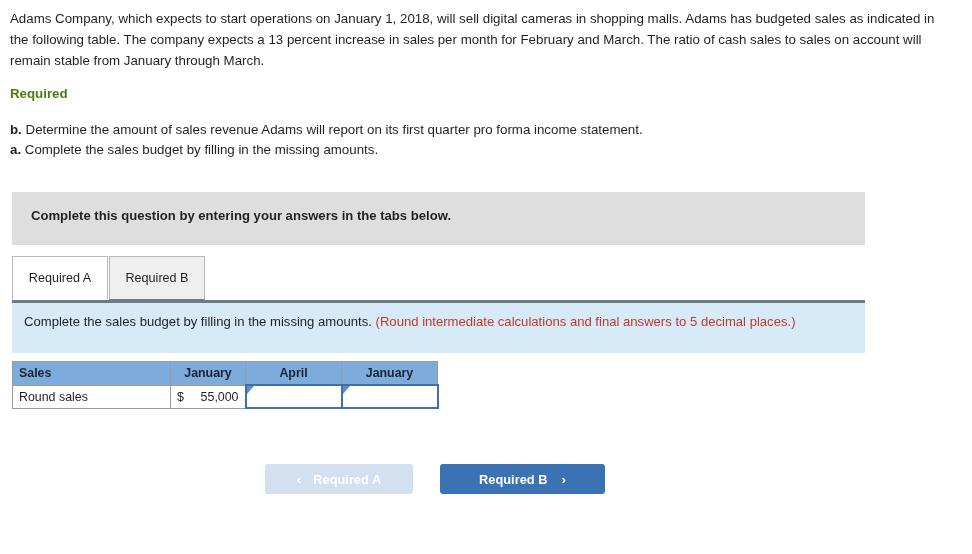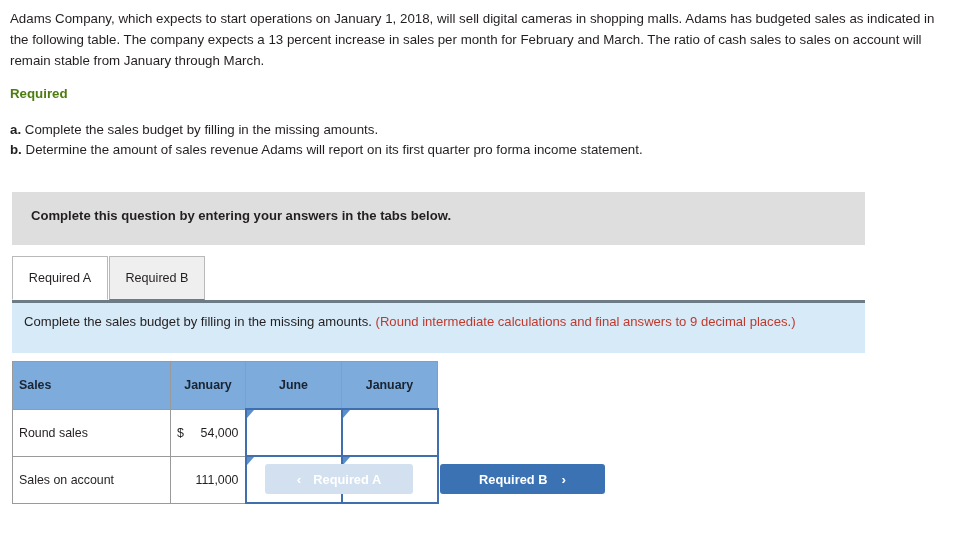--- a/index.html
+++ b/index.html
@@ -114,21 +114,21 @@
   .sheet {
     position: absolute;
     left: 12px; top: 361px;
     border-collapse: collapse;
     font-size: 12.4px;
     color: #231f20;
   }
   .sheet td, .sheet th {
     border: 1px solid #9a9a9a;
     height: 22px;
-    padding: 16px 6px;
+    padding: 4px 6px;
     font-weight: normal;
     text-align: left;
     vertical-align: middle;
     background: #ffffff;
   }
   .sheet thead th {
     background: #7cabdc;
     font-weight: bold;
     color: #1b2430;
     text-align: center;
@@ -201,75 +201,63 @@
 <body>
 
 <div class="page">
 
   <div class="intro">Adams Company, which expects to start operations on January 1, 2018, will sell digital cameras in shopping malls. Adams has budgeted sales as indicated in the following table. The company expects a 13 percent increase in sales per month for February and March. The ratio of cash sales to sales on account will remain stable from January through March.</div>
 
   <div class="required-head">Required</div>
 
   <div class="req-list">
     <div>
+      <b>b.</b>
+      <span>Determine the amount of sales revenue Adams will report on its first quarter pro forma income statement.</span>
+    </div>
+    <div>
       <b>a.</b>
       <span>Complete the sales budget by filling in the missing amounts.</span>
-    </div>
-    <div>
-      <b>b.</b>
-      <span>Determine the amount of sales revenue Adams will report on its first quarter pro forma income statement.</span>
     </div>
   </div>
 
   <div class="grey-banner">
     <span>Complete this question by entering your answers in the tabs below.</span>
   </div>
 
   <div class="tabstrip">
     <div class="tab active">
       <span>Required A</span>
     </div>
     <div class="tab inactive">
       <span>Required B</span>
     </div>
   </div>
 
   <div class="blue-panel">
     <p>
       <span>Complete the sales budget by filling in the missing amounts.</span>
-      <span class="redtxt">(Round intermediate calculations and final answers to 9 decimal places.)</span>
+      <span class="redtxt">(Round intermediate calculations and final answers to 5 decimal places.)</span>
     </p>
   </div>
 
   <table class="sheet">
     <thead>
       <tr>
         <th class="lbl col-label">Sales</th>
         <th class="col-month">January</th>
-        <th class="col-input">June</th>
+        <th class="col-input">April</th>
         <th class="col-input">January</th>
       </tr>
     </thead>
     <tbody>
       <tr>
         <td class="col-label">Round sales</td>
         <td class="num col-month">
-          <span class="cur">$</span><span>54,000</span>
-        </td>
-        <td class="inputcell col-input">
-          <span class="flag"></span>
-        </td>
-        <td class="inputcell col-input">
-          <span class="flag"></span>
-        </td>
-      </tr>
-      <tr>
-        <td class="col-label">Sales on account</td>
-        <td class="num col-month">
-          <span class="cur"></span><span>111,000</span>
+          <span class="cur">$</span><span>55,000</span>
         </td>
         <td class="inputcell col-input">
           <span class="flag"></span>
         </td>
         <td class="inputcell col-input">
           <span class="flag"></span>
         </td>
       </tr>
     </tbody>
   </table>

